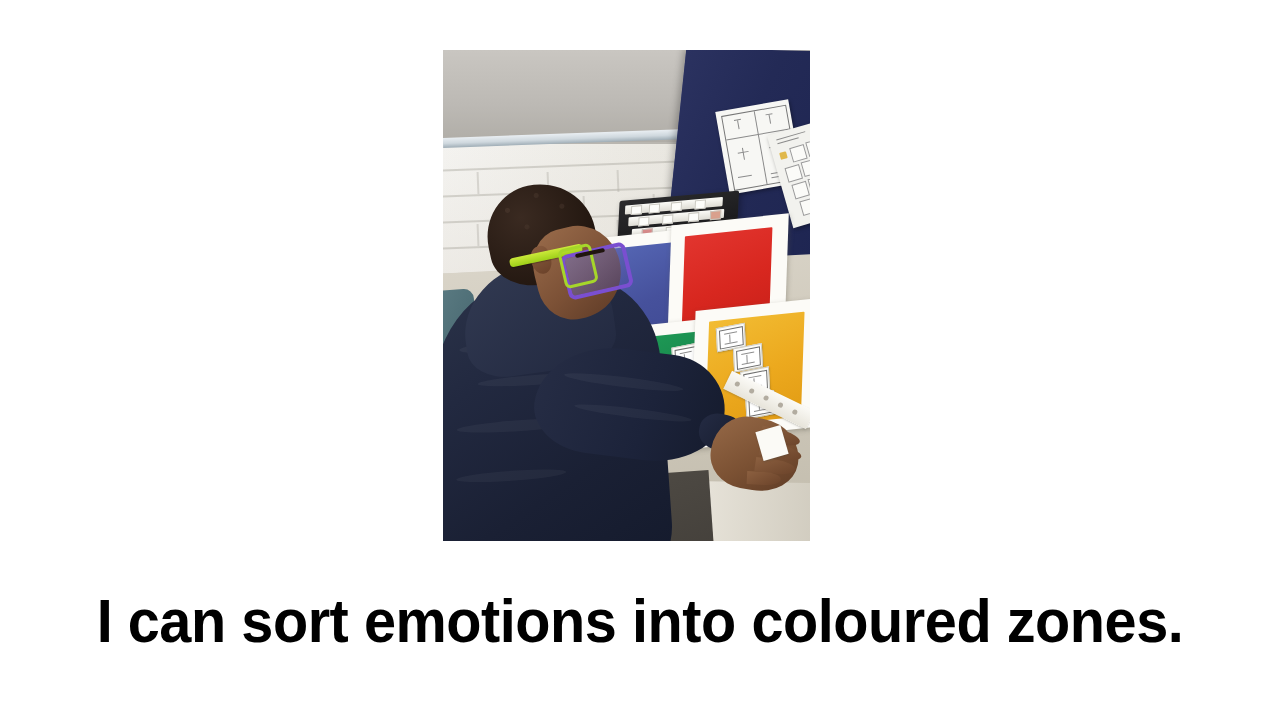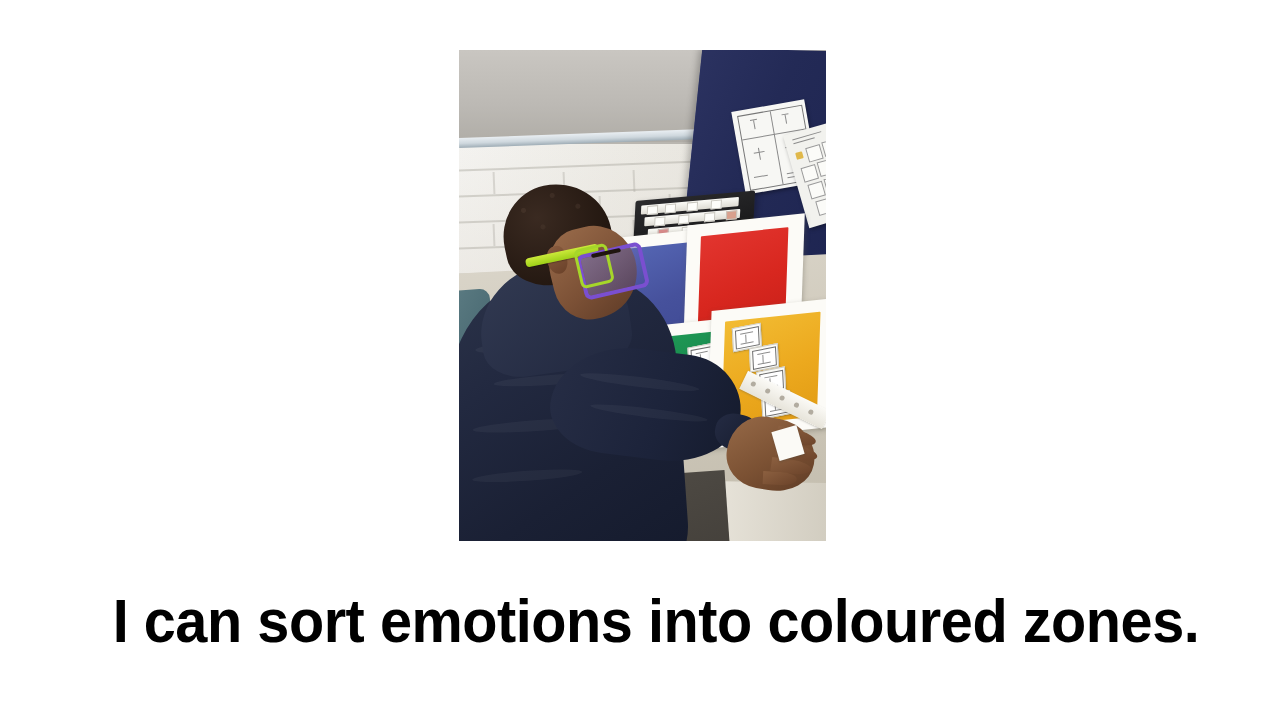--- a/index.html
+++ b/index.html
@@ -11,21 +11,21 @@
     width: 1280px;
     height: 720px;
     overflow: hidden;
     font-family: "Liberation Sans", sans-serif;
     position: relative;
   }
 
   
   .slide {
     position: absolute;
-    left: 16px; top: 0;
+    left: 0; top: 0;
     width: 1031px;
     height: 720px;
     background: #ffffff;
   }
 
   
   .photo {
     position: absolute;
     left: 443px;
     top: 50px;

